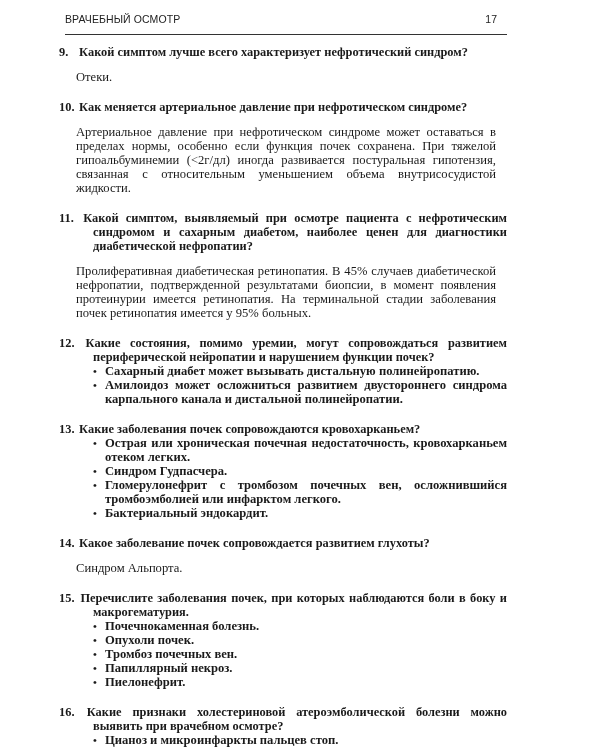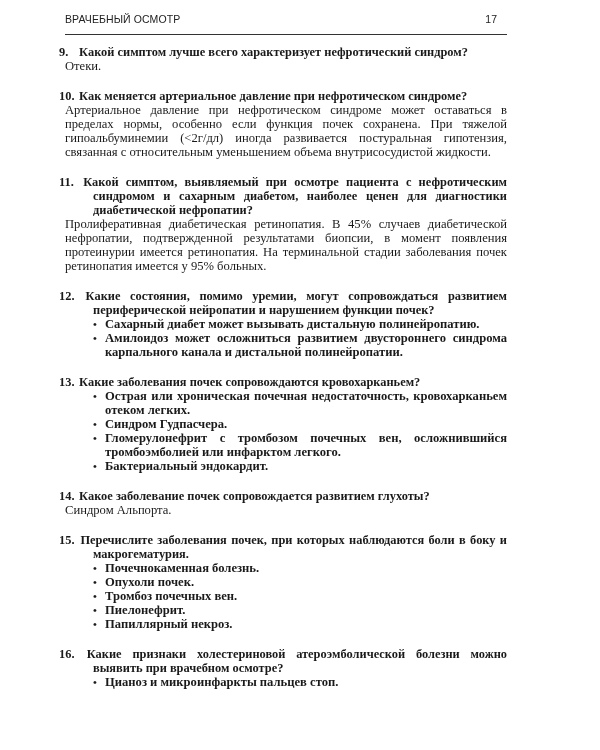--- a/index.html
+++ b/index.html
@@ -8,21 +8,21 @@
   .page { position: absolute; left: 65px; top: 0; width: 442px; }
   .running-head { position: absolute; top: 13px; left: 0; width: 442px; height: 16px;
                   font-family: "Liberation Sans", "DejaVu Sans", sans-serif; font-size: 10.5px; color: #222; }
   .running-head .title { position: absolute; left: 0; right: 0; text-align: left; letter-spacing: 0.1px; }
   .running-head .pnum { position: absolute; right: 10px; top: 0; }
   .rule { position: absolute; top: 34px; left: 0; width: 442px; height: 0; border-top: 1.3px solid #333; }
   .content { position: absolute; top: 45px; left: 0; width: 442px; font-size: 12.6px; line-height: 14px; }
   .qa { margin: 0 0 16px 0; }
   .q { font-weight: bold; padding-left: 28px; text-indent: -17px; margin: 0; text-align: justify; font-size: 12.4px; }
   .q .num { display: inline-block; }
-  .a { margin: 0; text-align: justify; }
+  .a { margin: 11px; text-align: justify; }
   ul.bullets { list-style: none; margin: 0; padding: 0 0 0 40px; font-weight: bold; }
   ul.bullets li { position: relative; text-align: justify; }
   ul.bullets li::before { content: "•"; position: absolute; left: -12px; top: 0; font-size: 11px; }
 </style>
 </head>
 <body>
 
 <div class="page">
   <div class="running-head">
     <span class="title">ВРАЧЕБНЫЙ ОСМОТР</span>
@@ -69,22 +69,22 @@
       <p class="q"><span class="num">14.</span> <span>Какое заболевание почек сопровождается развитием глухоты?</span></p>
       <p class="a">Синдром Альпорта.</p>
     </div>
 
     <div class="qa">
       <p class="q"><span class="num">15.</span> <span>Перечислите заболевания почек, при которых наблюдаются боли в боку и макрогематурия.</span></p>
       <ul class="bullets">
         <li>Почечнокаменная болезнь.</li>
         <li>Опухоли почек.</li>
         <li>Тромбоз почечных вен.</li>
+        <li>Папиллярный некроз.</li>
         <li>Пиелонефрит.</li>
-        <li>Папиллярный некроз.</li>
       </ul>
     </div>
 
     <div class="qa">
       <p class="q"><span class="num">16.</span> <span>Какие признаки холестериновой атероэмболической болезни можно выявить при врачебном осмотре?</span></p>
       <ul class="bullets">
         <li>Цианоз и микроинфаркты пальцев стоп.</li>
       </ul>
     </div>
 

